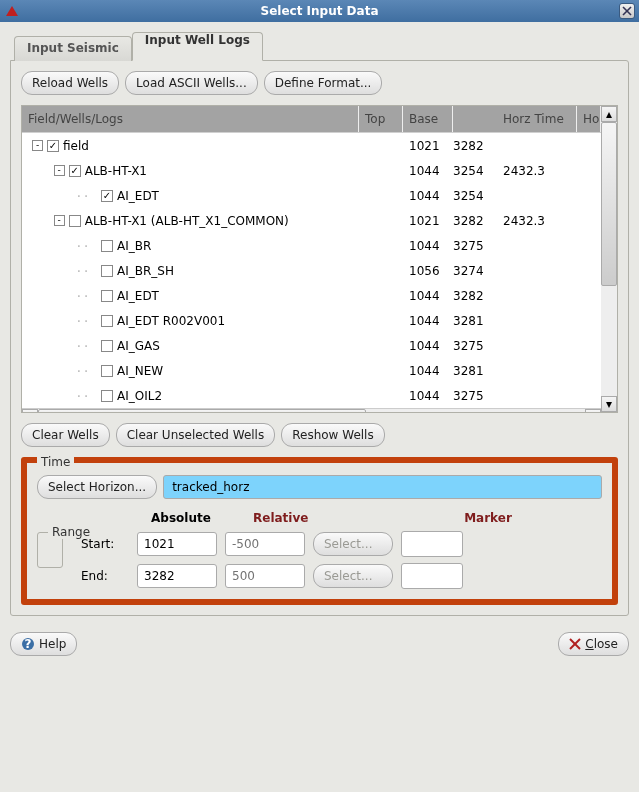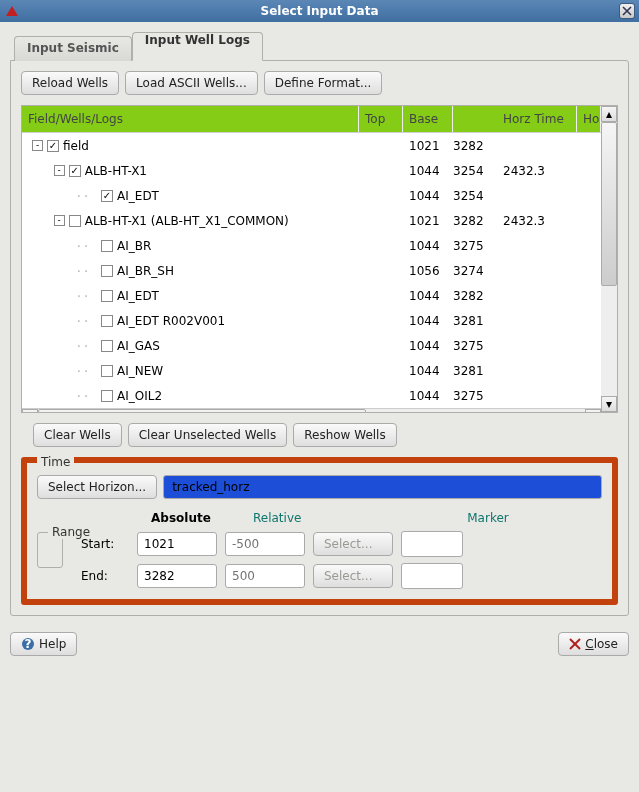--- a/index.html
+++ b/index.html
@@ -16,27 +16,27 @@
 
   
   .tabs { position: relative; }
   .tab-strip { display: flex; gap: 0; margin-bottom: -1px; position: relative; z-index: 2; padding-left: 4px;}
   .tab { padding: 0 12px 8px 12px; border: 1px solid #b0b0a8; border-bottom: none; border-radius: 4px 4px 0 0; background: linear-gradient(to bottom,#f5f5f2,#dcdcd6); color: #333; font-weight: bold; }
   .tab.inactive { background: linear-gradient(to bottom,#e8e8e4,#d8d8d4); color: #555; margin-top: 4px; padding-top: 4px; padding-bottom: 6px;}
   .tab.active { background: #e8e8e4; border-bottom: 1px solid #e8e8e4; }
   .tab-panel { border: 1px solid #b0b0a8; border-radius: 0 3px 3px 3px; padding: 10px; background: #e8e8e4; }
 
   
-  .btn { display: inline-flex; align-items: center; gap: 4px; padding: 4px 10px; border: 1px solid #aaa; border-radius: 4px; background: linear-gradient(to bottom,#fafafa,#dedede); color: #222; cursor: default; white-space: nowrap;}
+  .btn { display: inline-flex; align-items: center; gap: 4px; padding: 4px 10px; border: 1px solid #aaa; border-radius: 11px; background: linear-gradient(to bottom,#fafafa,#dedede); color: #222; cursor: default; white-space: nowrap;}
   .btn-row { display: flex; gap: 6px; flex-wrap: wrap; }
 
   
   .tree-wrap { margin-top: 10px; border: 1px solid #b0b0a8; background: #fff; display:flex; flex-direction:row;}
   .tree-scroll { height: 306px; overflow: hidden; position: relative; flex:1;}
-  .tree-header { display: flex; background: #84cc16; border-bottom: 1px solid #d0d0d0; }
+  .tree-header { display: flex; background: #a3a3a3; border-bottom: 1px solid #d0d0d0; }
   .th { padding: 6px 6px; color: #444; border-right: 1px solid #eee;}
   .th.name { flex: 1; padding-left:6px;}
   .th.top { width: 44px; }
   .th.base { width: 50px; }
   .th.horz { width: 80px; margin-left: 44px; }
   .th.extra { width: 24px; }
   .tree-body { background:#fff; }
   .row { display: flex; align-items: center; height: 25px; }
   .cell { padding: 0 6px; }
   .cell.name { flex: 1; display: flex; align-items: center; gap: 4px; }
@@ -55,34 +55,34 @@
   .vscroll { width:16px; background:#e8e8e4; display:flex; flex-direction:column;}
   .vscroll .arrow{height:16px;border:1px solid #aaa;background:linear-gradient(to bottom,#f5f5f5,#ddd);display:flex;align-items:center;justify-content:center;}
   .vscroll .track{flex:1;position:relative;background:#eee;}
   .vscroll .thumb{position:absolute;top:0;left:0;right:0;height:60%;background:linear-gradient(to bottom,#f5f5f5,#ccc);border:1px solid #aaa;border-radius:2px;}
 
   
   .group { border: 6px solid #c2410c; border-radius: 3px; padding: 12px 10px 10px 10px; margin-top: 10px; position: relative; }
   .group-title { position: absolute; top: -8px; left: 10px; background: #e8e8e4; padding: 0 4px; color: #333; }
 
   .horizon-row { display:flex; gap:6px; align-items:stretch; }
-  .text-input { flex:1; border:1px solid #aaa; border-radius:3px; background:#1d4ed8; padding:4px 8px; }
+  .text-input { flex:1; border:1px solid #aaa; border-radius:3px; background:#7dd3fc; padding:4px 8px; }
 
   .range-box { display:flex; gap:18px; margin-top:12px; align-items:center;}
   .range-group { border:1px solid #b0b0a8; border-radius:3px; padding:20px 12px 14px 12px; position:relative; }
   .range-group .group-title { top:-8px; }
   .radios { display:grid; grid-template-columns:auto auto; gap:10px 12px; margin-top:2px;}
   .radio { display:flex; align-items:center; gap:4px; }
   .rb { width:12px;height:12px;border:1px solid #888;border-radius:50%;background:#fff;display:inline-flex;align-items:center;justify-content:center;}
   .rb.sel::after{content:"";width:6px;height:6px;border-radius:50%;background:#333;}
 
   .start-end { flex:1; }
   .se-header { display:grid; grid-template-columns:48px 80px 80px 80px 62px; gap:22px; align-items:center; margin-bottom:6px;}
   .se-header .lbl{ text-align:left; font-weight:bold;}
-  .se-header .dim{ color:#0f766e; font-weight:normal;}
+  .se-header .dim{ color:#7f1d1d; font-weight:bold;}
   .se-row { display:grid; grid-template-columns:48px 80px 80px 80px 62px; gap:8px; align-items:center; margin-top:6px;}
   .num-input { border:1px solid #aaa; border-radius:3px; padding:4px 6px; background:#fff;}
   .num-input.disabled{ color:#737373; background:#fff;}
   .btn.disabled{ color:#9a9a94; }
   .marker-box { border:1px solid #aaa; border-radius:3px; height:26px; background:#fff;}
 
   
   .footer { display:flex; justify-content:space-between; padding: 8px 10px 0 10px;}
   .help-icon svg, .close-icon svg { display:block; }
 
@@ -288,21 +288,21 @@
         </div>
         <div class="vscroll">
           <div class="arrow">▴</div>
           <div class="track">
               <div class="thumb"></div>
             </div>
           <div class="arrow">▾</div>
         </div>
       </div>
 
-      <div class="btn-row" style="margin-top:10px;margin-left:12px;">
+      <div class="btn-row" style="margin-top:10px;">
         <div class="btn">
             <span>Clear Wells</span>
           </div>
         <div class="btn">
             <span>Clear Unselected Wells</span>
           </div>
         <div class="btn">
             <span>Reshow Wells</span>
           </div>
       </div>

